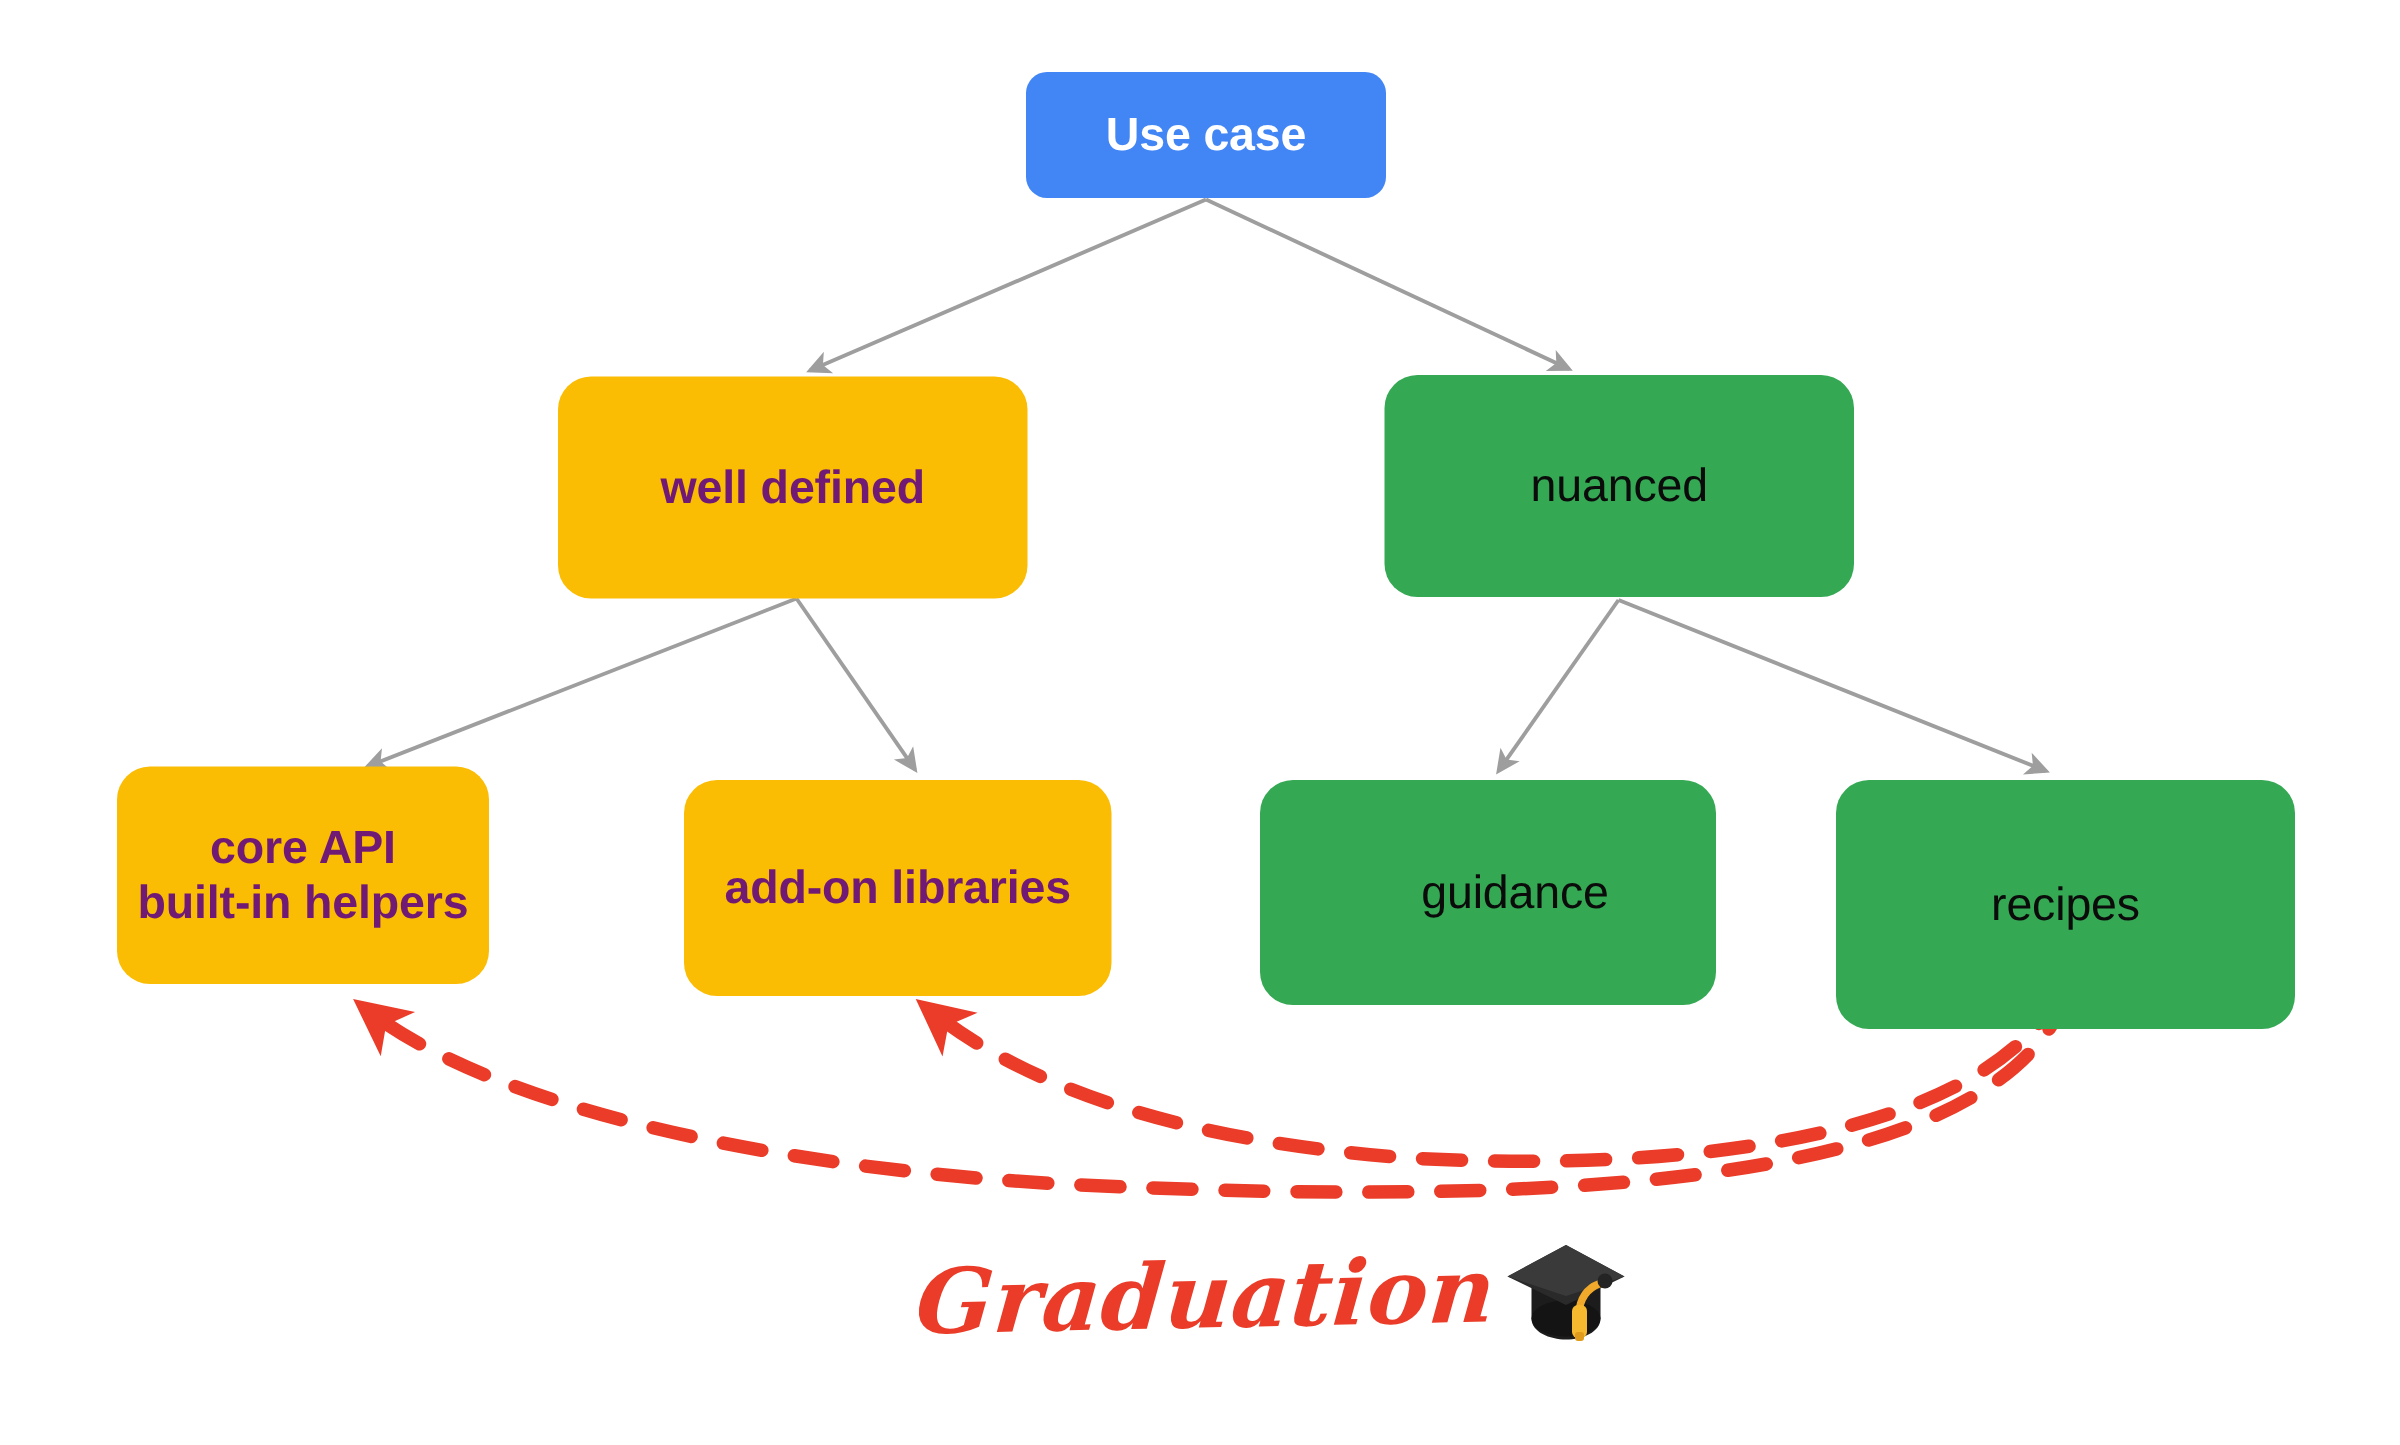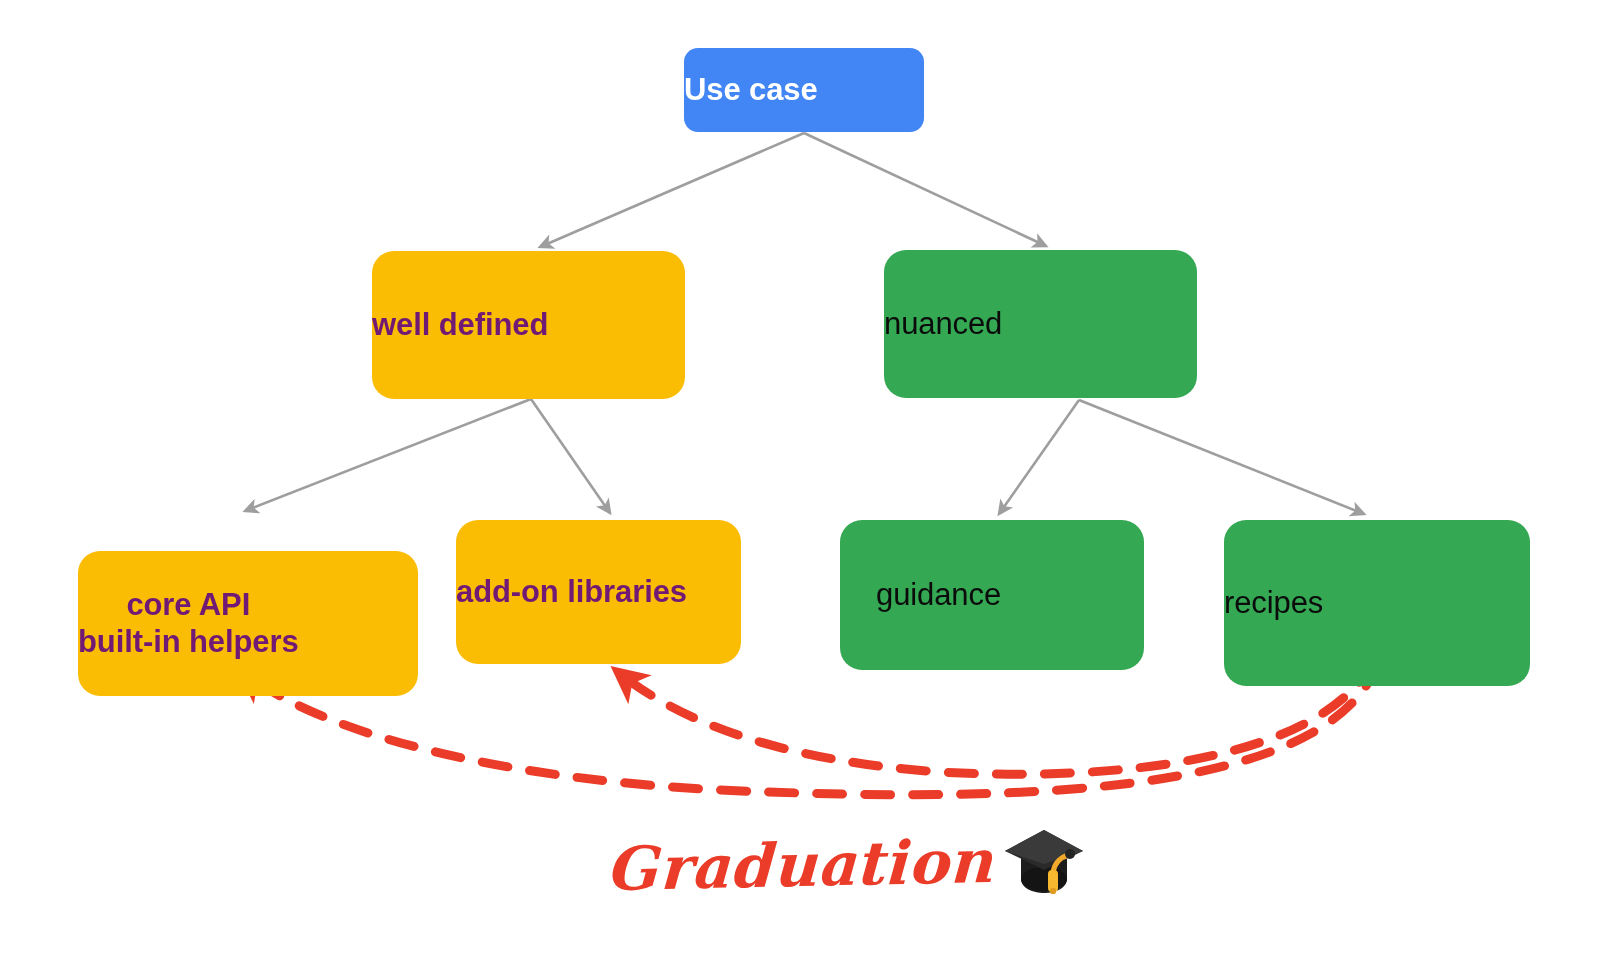--- a/index.html
+++ b/index.html
@@ -24,21 +24,21 @@
     top: 0;
     width: 1600px;
     height: 963px;
     pointer-events: none;
   }
   .node {
     position: absolute;
     box-sizing: border-box;
     display: flex;
     align-items: center;
-    justify-content: flex-start;
+    justify-content: center;
     text-align: center;
     border-radius: 22px;
     line-height: 1.18;
     letter-spacing: -0.1px;
     z-index: 3;
   }
   .node .label {
     display: block;
     white-space: pre-line;
   }
@@ -121,25 +121,25 @@
   </svg>
 
   <div class="node node-root" style="left:684px; top:48px; width:240px; height:84px;">
     <span class="label">Use case</span>
   </div>
 
   <div class="node node-yellow" style="left:372px; top:251px; width:313px; height:148px;">
     <span class="label">well defined</span>
   </div>
 
-  <div class="node node-green thin" style="left:884px; top:250px; width:313px; height:148px;">
+  <div class="node node-green thin" style="left:923px; top:250px; width:313px; height:148px;">
     <span class="label">nuanced</span>
   </div>
 
-  <div class="node node-yellow" style="left:78px; top:511px; width:340px; height:145px;margin-top:40px;">
+  <div class="node node-yellow" style="left:78px; top:511px; width:248px; height:145px;">
     <span class="label">core API
 built-in helpers</span>
   </div>
 
   <div class="node node-yellow" style="left:456px; top:520px; width:285px; height:144px;">
     <span class="label">add-on libraries</span>
   </div>
 
   <div class="node node-green thin" style="left:840px; top:520px; width:304px; height:150px;padding-left:36px;">
     <span class="label">guidance</span>

